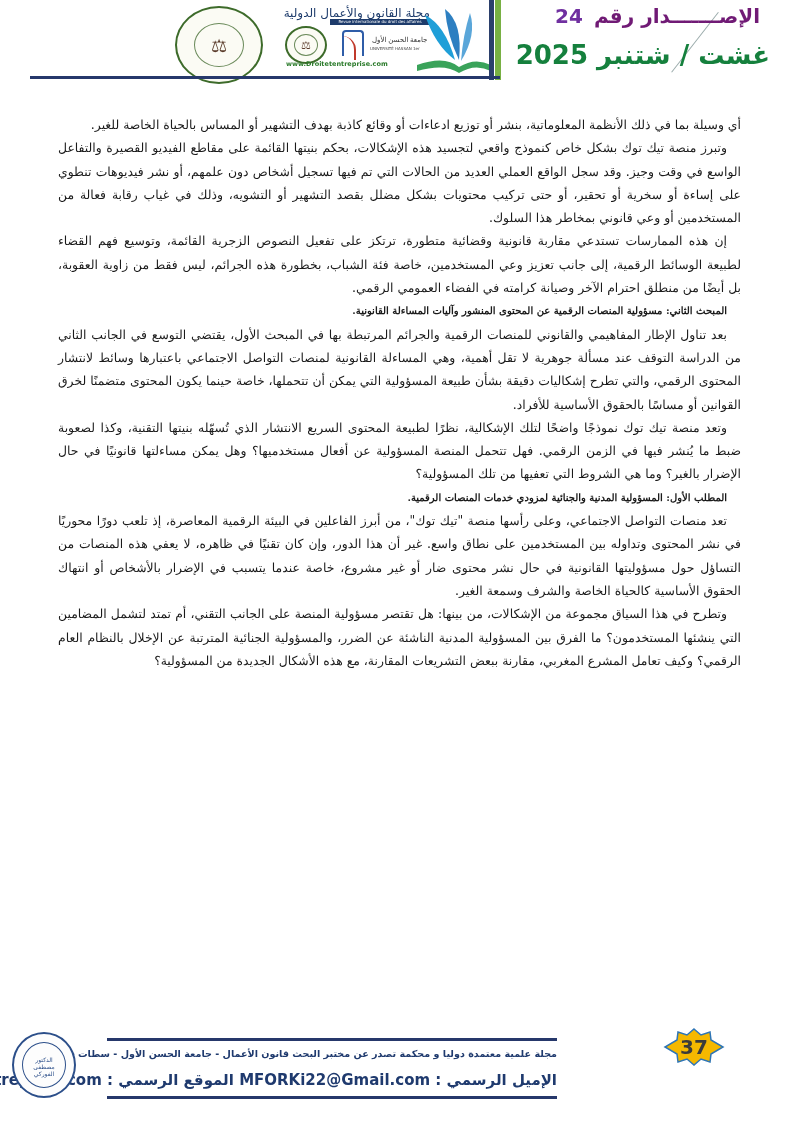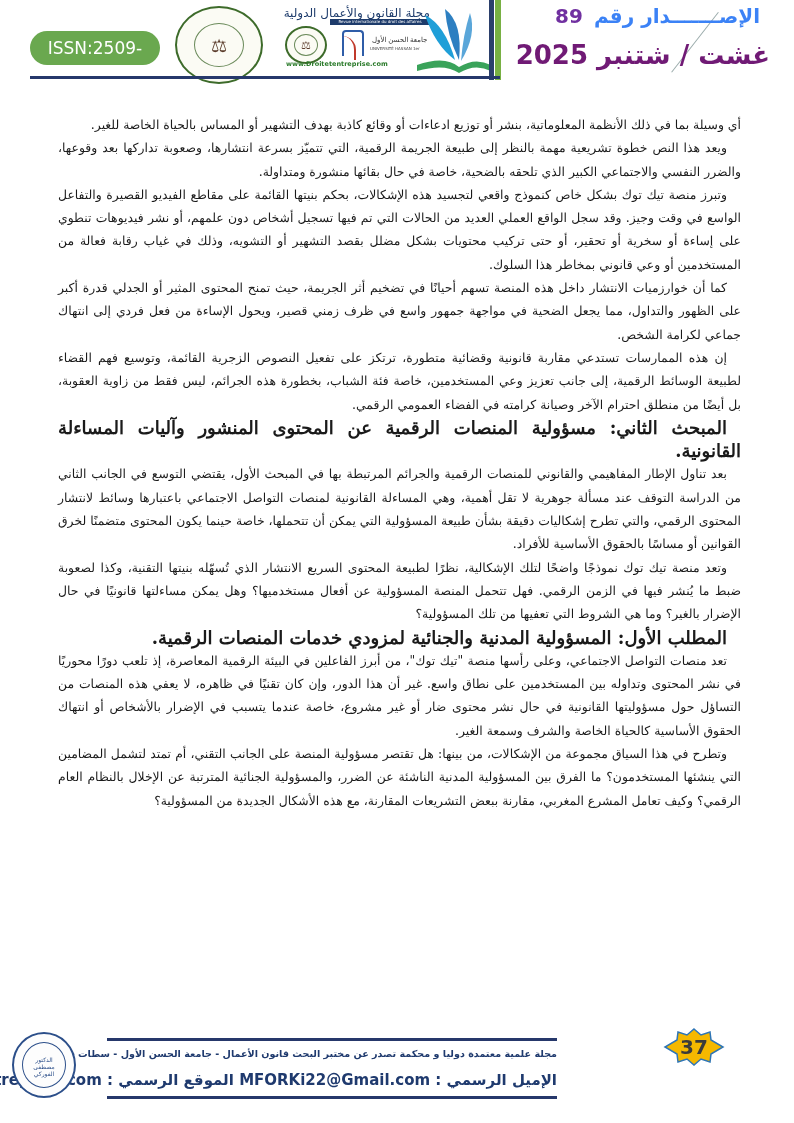--- a/index.html
+++ b/index.html
@@ -22,46 +22,45 @@
     .univ-swoosh { position:absolute; left:340px; top:36px; width:14px; height:24px; border-right:2px solid #c0392b; border-radius:0 14px 0 0; }
     .univ-name { position:absolute; left:372px; top:36px; font-size:7px; color:#333; direction:rtl; font-family:Liberation Serif, serif; white-space:nowrap; }
     .univ-sub { position:absolute; left:370px; top:46px; font-size:4px; color:#444; font-family:"DejaVu Sans", sans-serif; }
     .site-url { position:absolute; left:286px; top:60px; font-family:"DejaVu Sans", sans-serif; font-size:6.5px; font-weight:bold; color:#2a7a2a; }
     .book { position:absolute; left:415px; top:5px; width:78px; height:72px; }
     .vbars { position:absolute; left:489px; top:0; width:12px; height:80px; }
     .vbars .b1 { position:absolute; left:0; top:0; width:5px; height:80px; background:#2b3f6b; }
     .vbars .b2 { position:absolute; left:6px; top:0; width:6px; height:80px; background:#78b043; }
     .header-rule { position:absolute; left:30px; top:76px; width:470px; height:3px; background:#26386b; }
     .issue-label { position:absolute; right:34px; top:4px; direction:rtl; font-family:"DejaVu Sans", sans-serif; font-weight:bold; font-size:20px; white-space:nowrap; }
-    .issue-label .word { color:#3b82f6; }
+    .issue-label .word { color:#701a75; }
     .issue-label .num { color:#7030a0; margin-right:4px; }
-    .issue-date { position:absolute; right:24px; top:40px; direction:rtl; font-family:"DejaVu Sans", sans-serif; font-weight:bold; font-size:26px; color:#701a75; white-space:nowrap; }
+    .issue-date { position:absolute; right:24px; top:40px; direction:rtl; font-family:"DejaVu Sans", sans-serif; font-weight:bold; font-size:26px; color:#15803d; white-space:nowrap; }
     .diag { position:absolute; left:718px; top:12px; width:1px; height:76px; background:#9aa; transform:rotate(38deg); transform-origin:top left; }
 
     
     .content { position:absolute; left:58px; top:93px; width:683px; direction:rtl; text-align:justify; font-family:"DejaVu Serif", serif; font-size:12.4px; line-height:23.3px; color:#1a1a1a;margin-top:20px; }
     .content p { margin:0; text-indent:14px; }
     .content p.noindent { text-indent:0; }
-    .content h3 { margin:0; font-size:18px; font-weight:bold; text-indent:14px; line-height:23.3px; }
+    .content h3 { margin:0; font-size:10px; font-weight:bold; text-indent:14px; line-height:23.3px; }
 
     
     .footer-rule { position:absolute; left:107px; height:3px; width:450px; background:#26386b; }
     .footer-line1 { position:absolute; left:107px; top:1048px; width:450px; direction:rtl; text-align:right; font-family:"DejaVu Sans", sans-serif; font-weight:bold; font-size:9.6px; color:#1f3a6e; white-space:nowrap; }
     .footer-line2 { position:absolute; left:107px; top:1071px; width:450px; direction:rtl; text-align:right; font-family:"DejaVu Sans", sans-serif; font-weight:bold; font-size:15px; color:#1f3a6e; white-space:nowrap; }
     .page-badge { position:absolute; left:663px; top:1028px; width:62px; height:38px; }
     .page-num { position:absolute; left:0; top:0; width:62px; height:38px; line-height:38px; text-align:center; font-family:"DejaVu Sans", sans-serif; font-weight:bold; font-size:20px; color:#3b3b3b; }
     .stamp { position:absolute; left:12px; top:1032px; width:60px; height:62px; border-radius:50%; border:2px solid #2c4f8a; background:#fdfdfd; }
     .stamp .ring { position:absolute; left:8px; top:8px; width:42px; height:44px; border-radius:50%; border:1px solid #2c4f8a; }
     .stamp .core { position:absolute; left:18px; top:22px; width:24px; height:16px; font-size:6px; color:#2c4f8a; text-align:center; font-family:"DejaVu Sans", sans-serif; }
   </style>
 </head>
 <body>
 
 <div class="header">
-  <div class="issn">ISSN:2509-0291</div>
 
   <div class="seal seal-lab">
     <div class="inner">⚖</div>
   </div>
 
   <div class="journal-block">
     <div class="journal-title">مجلة القانون والأعمال الدولية</div>
     <div class="journal-bar">
       <span>Revue internationale du droit des affaires</span>
     </div>
@@ -86,30 +85,28 @@
 
   <div class="vbars">
     <div class="b1"></div>
       <div class="b2"></div>
   </div>
   <div class="header-rule"></div>
   <div class="diag"></div>
 
   <div class="issue-label">
     <span class="word">الإصـــــــدار رقم</span>
-    <span class="num">89</span>
+    <span class="num">24</span>
   </div>
   <div class="issue-date">غشت / شتنبر 2025</div>
 </div>
 
 <div class="content">
   <p class="noindent">أي وسيلة بما في ذلك الأنظمة المعلوماتية، بنشر أو توزيع ادعاءات أو وقائع كاذبة بهدف التشهير أو المساس بالحياة الخاصة للغير.</p>
-  <p>ويعد هذا النص خطوة تشريعية مهمة بالنظر إلى طبيعة الجريمة الرقمية، التي تتميّز بسرعة انتشارها، وصعوبة تداركها بعد وقوعها، والضرر النفسي والاجتماعي الكبير الذي تلحقه بالضحية، خاصة في حال بقائها منشورة ومتداولة.</p>
   <p>وتبرز منصة تيك توك بشكل خاص كنموذج واقعي لتجسيد هذه الإشكالات، بحكم بنيتها القائمة على مقاطع الفيديو القصيرة والتفاعل الواسع في وقت وجيز. وقد سجل الواقع العملي العديد من الحالات التي تم فيها تسجيل أشخاص دون علمهم، أو نشر فيديوهات تنطوي على إساءة أو سخرية أو تحقير، أو حتى تركيب محتويات بشكل مضلل بقصد التشهير أو التشويه، وذلك في غياب رقابة فعالة من المستخدمين أو وعي قانوني بمخاطر هذا السلوك.</p>
-  <p>كما أن خوارزميات الانتشار داخل هذه المنصة تسهم أحيانًا في تضخيم أثر الجريمة، حيث تمنح المحتوى المثير أو الجدلي قدرة أكبر على الظهور والتداول، مما يجعل الضحية في مواجهة جمهور واسع في ظرف زمني قصير، ويحول الإساءة من فعل فردي إلى انتهاك جماعي لكرامة الشخص.</p>
   <p>إن هذه الممارسات تستدعي مقاربة قانونية وقضائية متطورة، ترتكز على تفعيل النصوص الزجرية القائمة، وتوسيع فهم القضاء لطبيعة الوسائط الرقمية، إلى جانب تعزيز وعي المستخدمين، خاصة فئة الشباب، بخطورة هذه الجرائم، ليس فقط من زاوية العقوبة، بل أيضًا من منطلق احترام الآخر وصيانة كرامته في الفضاء العمومي الرقمي.</p>
   <h3>المبحث الثاني: مسؤولية المنصات الرقمية عن المحتوى المنشور وآليات المساءلة القانونية.</h3>
   <p>بعد تناول الإطار المفاهيمي والقانوني للمنصات الرقمية والجرائم المرتبطة بها في المبحث الأول، يقتضي التوسع في الجانب الثاني من الدراسة التوقف عند مسألة جوهرية لا تقل أهمية، وهي المساءلة القانونية لمنصات التواصل الاجتماعي باعتبارها وسائط لانتشار المحتوى الرقمي، والتي تطرح إشكاليات دقيقة بشأن طبيعة المسؤولية التي يمكن أن تتحملها، خاصة حينما يكون المحتوى متضمنًا لخرق القوانين أو مساسًا بالحقوق الأساسية للأفراد.</p>
   <p>وتعد منصة تيك توك نموذجًا واضحًا لتلك الإشكالية، نظرًا لطبيعة المحتوى السريع الانتشار الذي تُسهّله بنيتها التقنية، وكذا لصعوبة ضبط ما يُنشر فيها في الزمن الرقمي. فهل تتحمل المنصة المسؤولية عن أفعال مستخدميها؟ وهل يمكن مساءلتها قانونيًا في حال الإضرار بالغير؟ وما هي الشروط التي تعفيها من تلك المسؤولية؟</p>
   <h3>المطلب الأول: المسؤولية المدنية والجنائية لمزودي خدمات المنصات الرقمية.</h3>
   <p>تعد منصات التواصل الاجتماعي، وعلى رأسها منصة "تيك توك"، من أبرز الفاعلين في البيئة الرقمية المعاصرة، إذ تلعب دورًا محوريًا في نشر المحتوى وتداوله بين المستخدمين على نطاق واسع. غير أن هذا الدور، وإن كان تقنيًا في ظاهره، لا يعفي هذه المنصات من التساؤل حول مسؤوليتها القانونية في حال نشر محتوى ضار أو غير مشروع، خاصة عندما يتسبب في الإضرار بالأشخاص أو انتهاك الحقوق الأساسية كالحياة الخاصة والشرف وسمعة الغير.</p>
   <p>وتطرح في هذا السياق مجموعة من الإشكالات، من بينها: هل تقتصر مسؤولية المنصة على الجانب التقني، أم تمتد لتشمل المضامين التي ينشئها المستخدمون؟ ما الفرق بين المسؤولية المدنية الناشئة عن الضرر، والمسؤولية الجنائية المترتبة عن الإخلال بالنظام العام الرقمي؟ وكيف تعامل المشرع المغربي، مقارنة ببعض التشريعات المقارنة، مع هذه الأشكال الجديدة من المسؤولية؟</p>
 </div>
 
 <div class="footer-rule" style="top:1038px;"></div>

